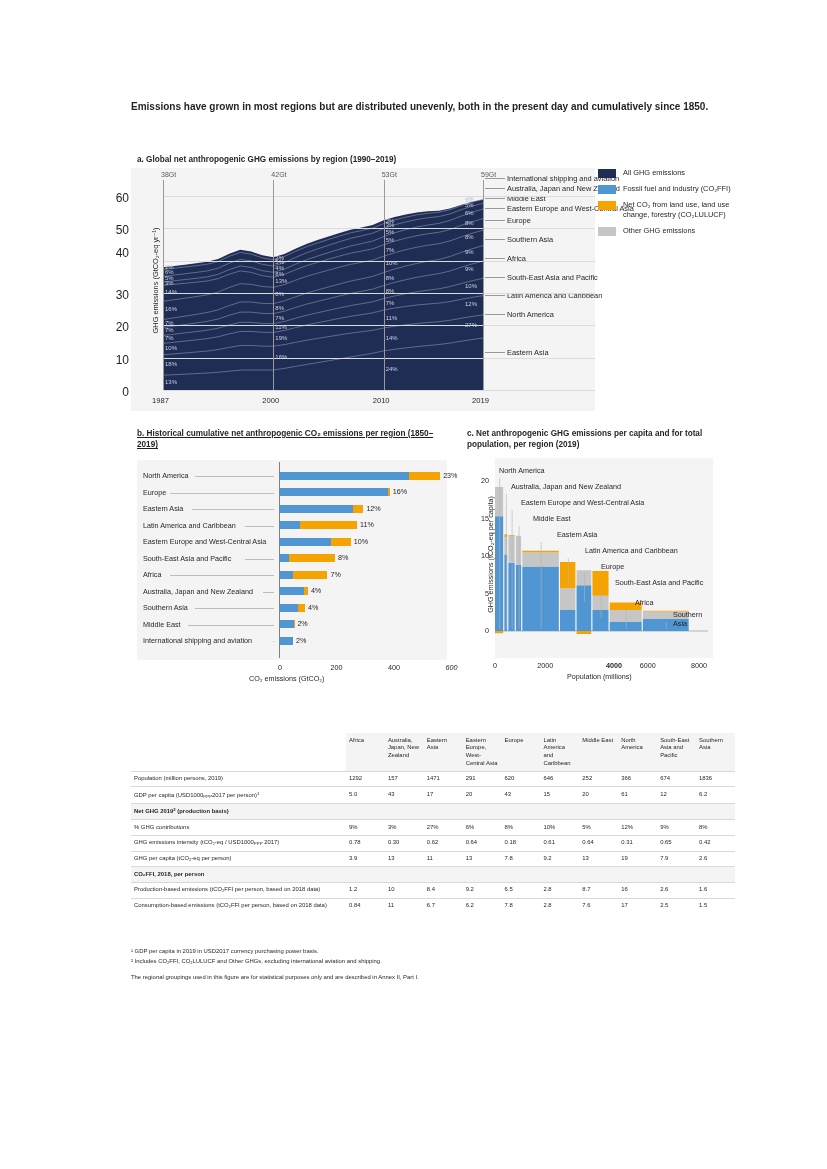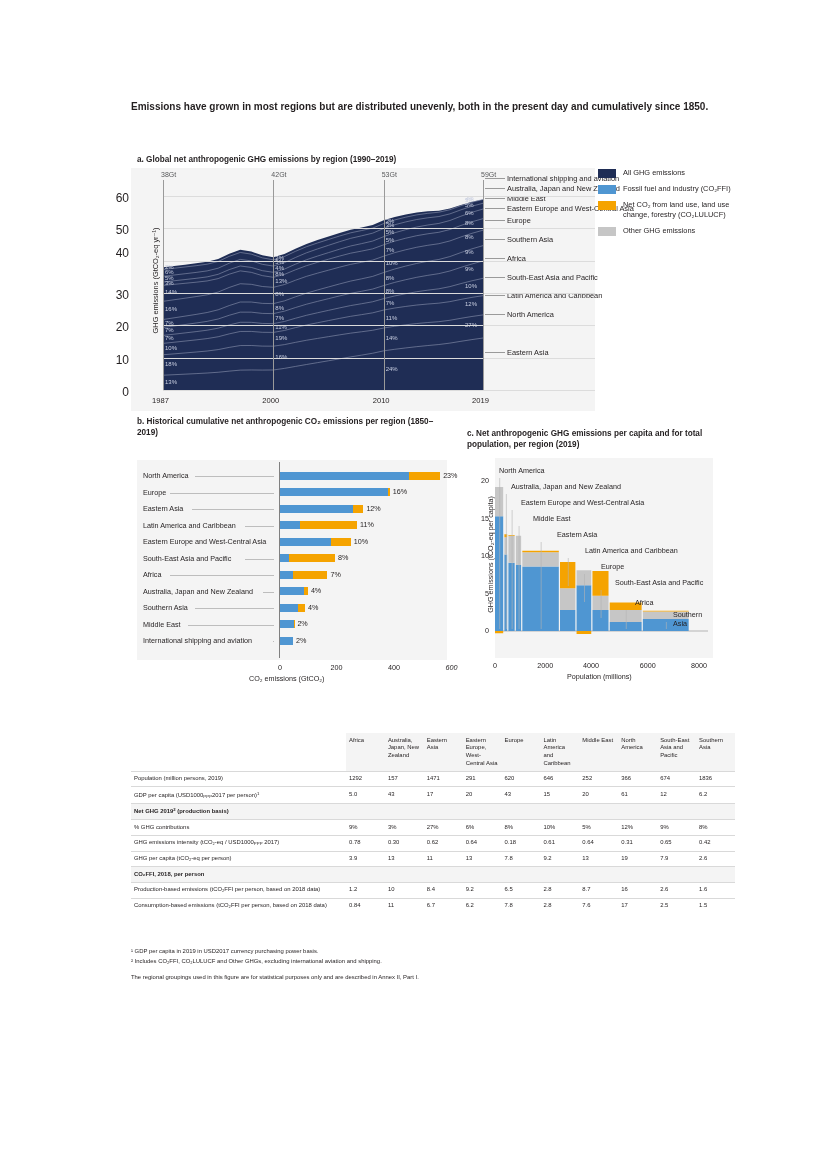--- a/index.html
+++ b/index.html
@@ -13,21 +13,21 @@
 
   
   .headline{
     position:absolute;left:131px;top:100px;width:580px;
     font-size:10px;font-weight:bold;line-height:1.45;color:#231f20;
   }
 
   
   .panel-title{position:absolute;font-size:8.2px;font-weight:bold;line-height:1.38;color:#231f20;}
   #title-a{left:137px;top:154px;width:420px;}
-  #title-b{left:137px;top:416px;width:300px;}
+  #title-b{left:137px;top:428px;width:300px;text-decoration:underline;}
   #title-c{left:467px;top:428px;width:260px;}
   #title-d{left:131px;top:720px;width:560px;}
 
   .sub{font-size:0.74em;vertical-align:-0.22em;}
   .sup{font-size:0.72em;vertical-align:0.42em;}
 
   
   #panel-a{position:absolute;left:131px;top:168px;width:464px;height:243px;}
   #panel-a .plotbg{position:absolute;left:0;top:0;width:464px;height:243px;background:#f4f4f4;}
   #panel-a .ylab{
@@ -414,21 +414,21 @@
         <div class="clab" style="left: 206px; top: 152px; width: 40px; white-space: normal; line-height: 1.25;">Southern Asia</div>
       </div>
     <div class="xlabel">Population (millions)</div>
   <div class="yt" style="left: 0px; top: 168px;">0</div>
       <div class="yt" style="left: 0px; top: 130.5px;">5</div>
       <div class="yt" style="left: 0px; top: 93px;">10</div>
       <div class="yt" style="left: 0px; top: 55.5px;">15</div>
       <div class="yt" style="left: 0px; top: 18px;">20</div>
       <div class="xt" style="left: 26px;">0</div>
       <div class="xt" style="left: 70.25px;">2000</div>
-      <div class="xt" style="left: 116px;">4000</div>
+      <div class="xt" style="left: 139px; font-weight: bold;">4000</div>
       <div class="xt" style="left: 172.75px;">6000</div>
       <div class="xt" style="left: 224px;">8000</div>
     </div>
 
   <div id="panel-d">
     <table>
       <colgroup>
         <col class="c0">
           <col class="cx">
           <col class="cx">

